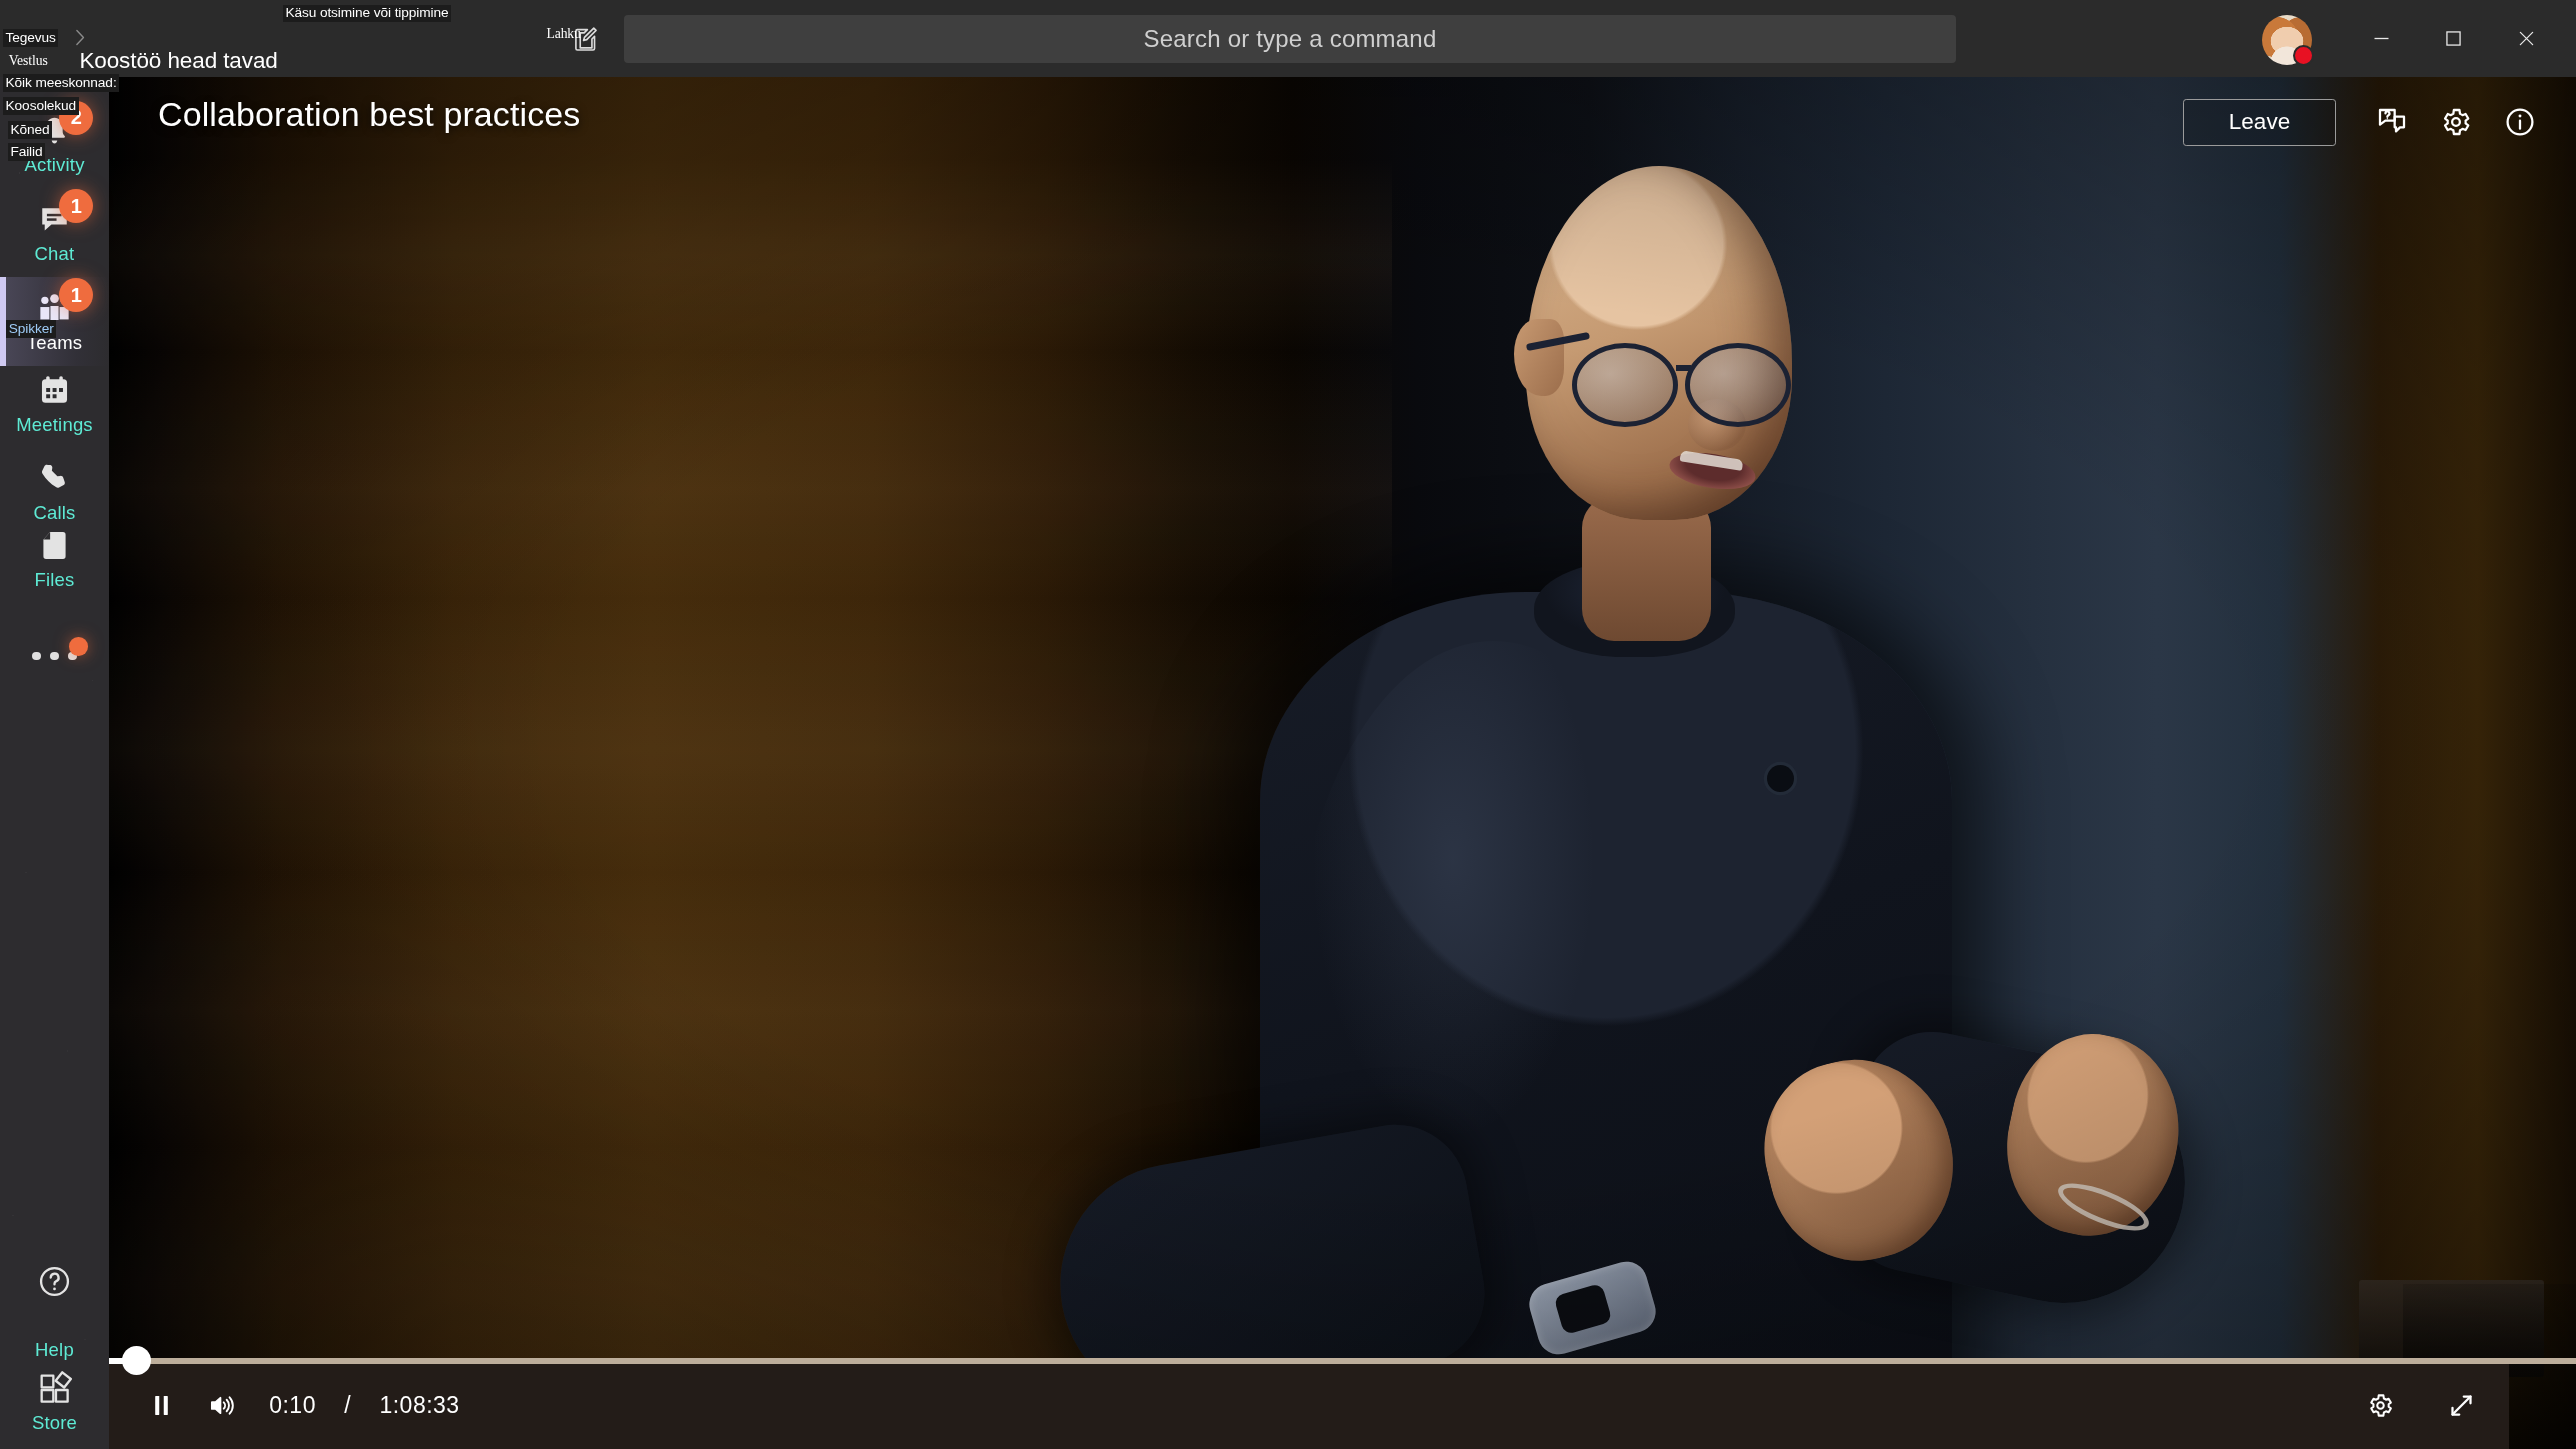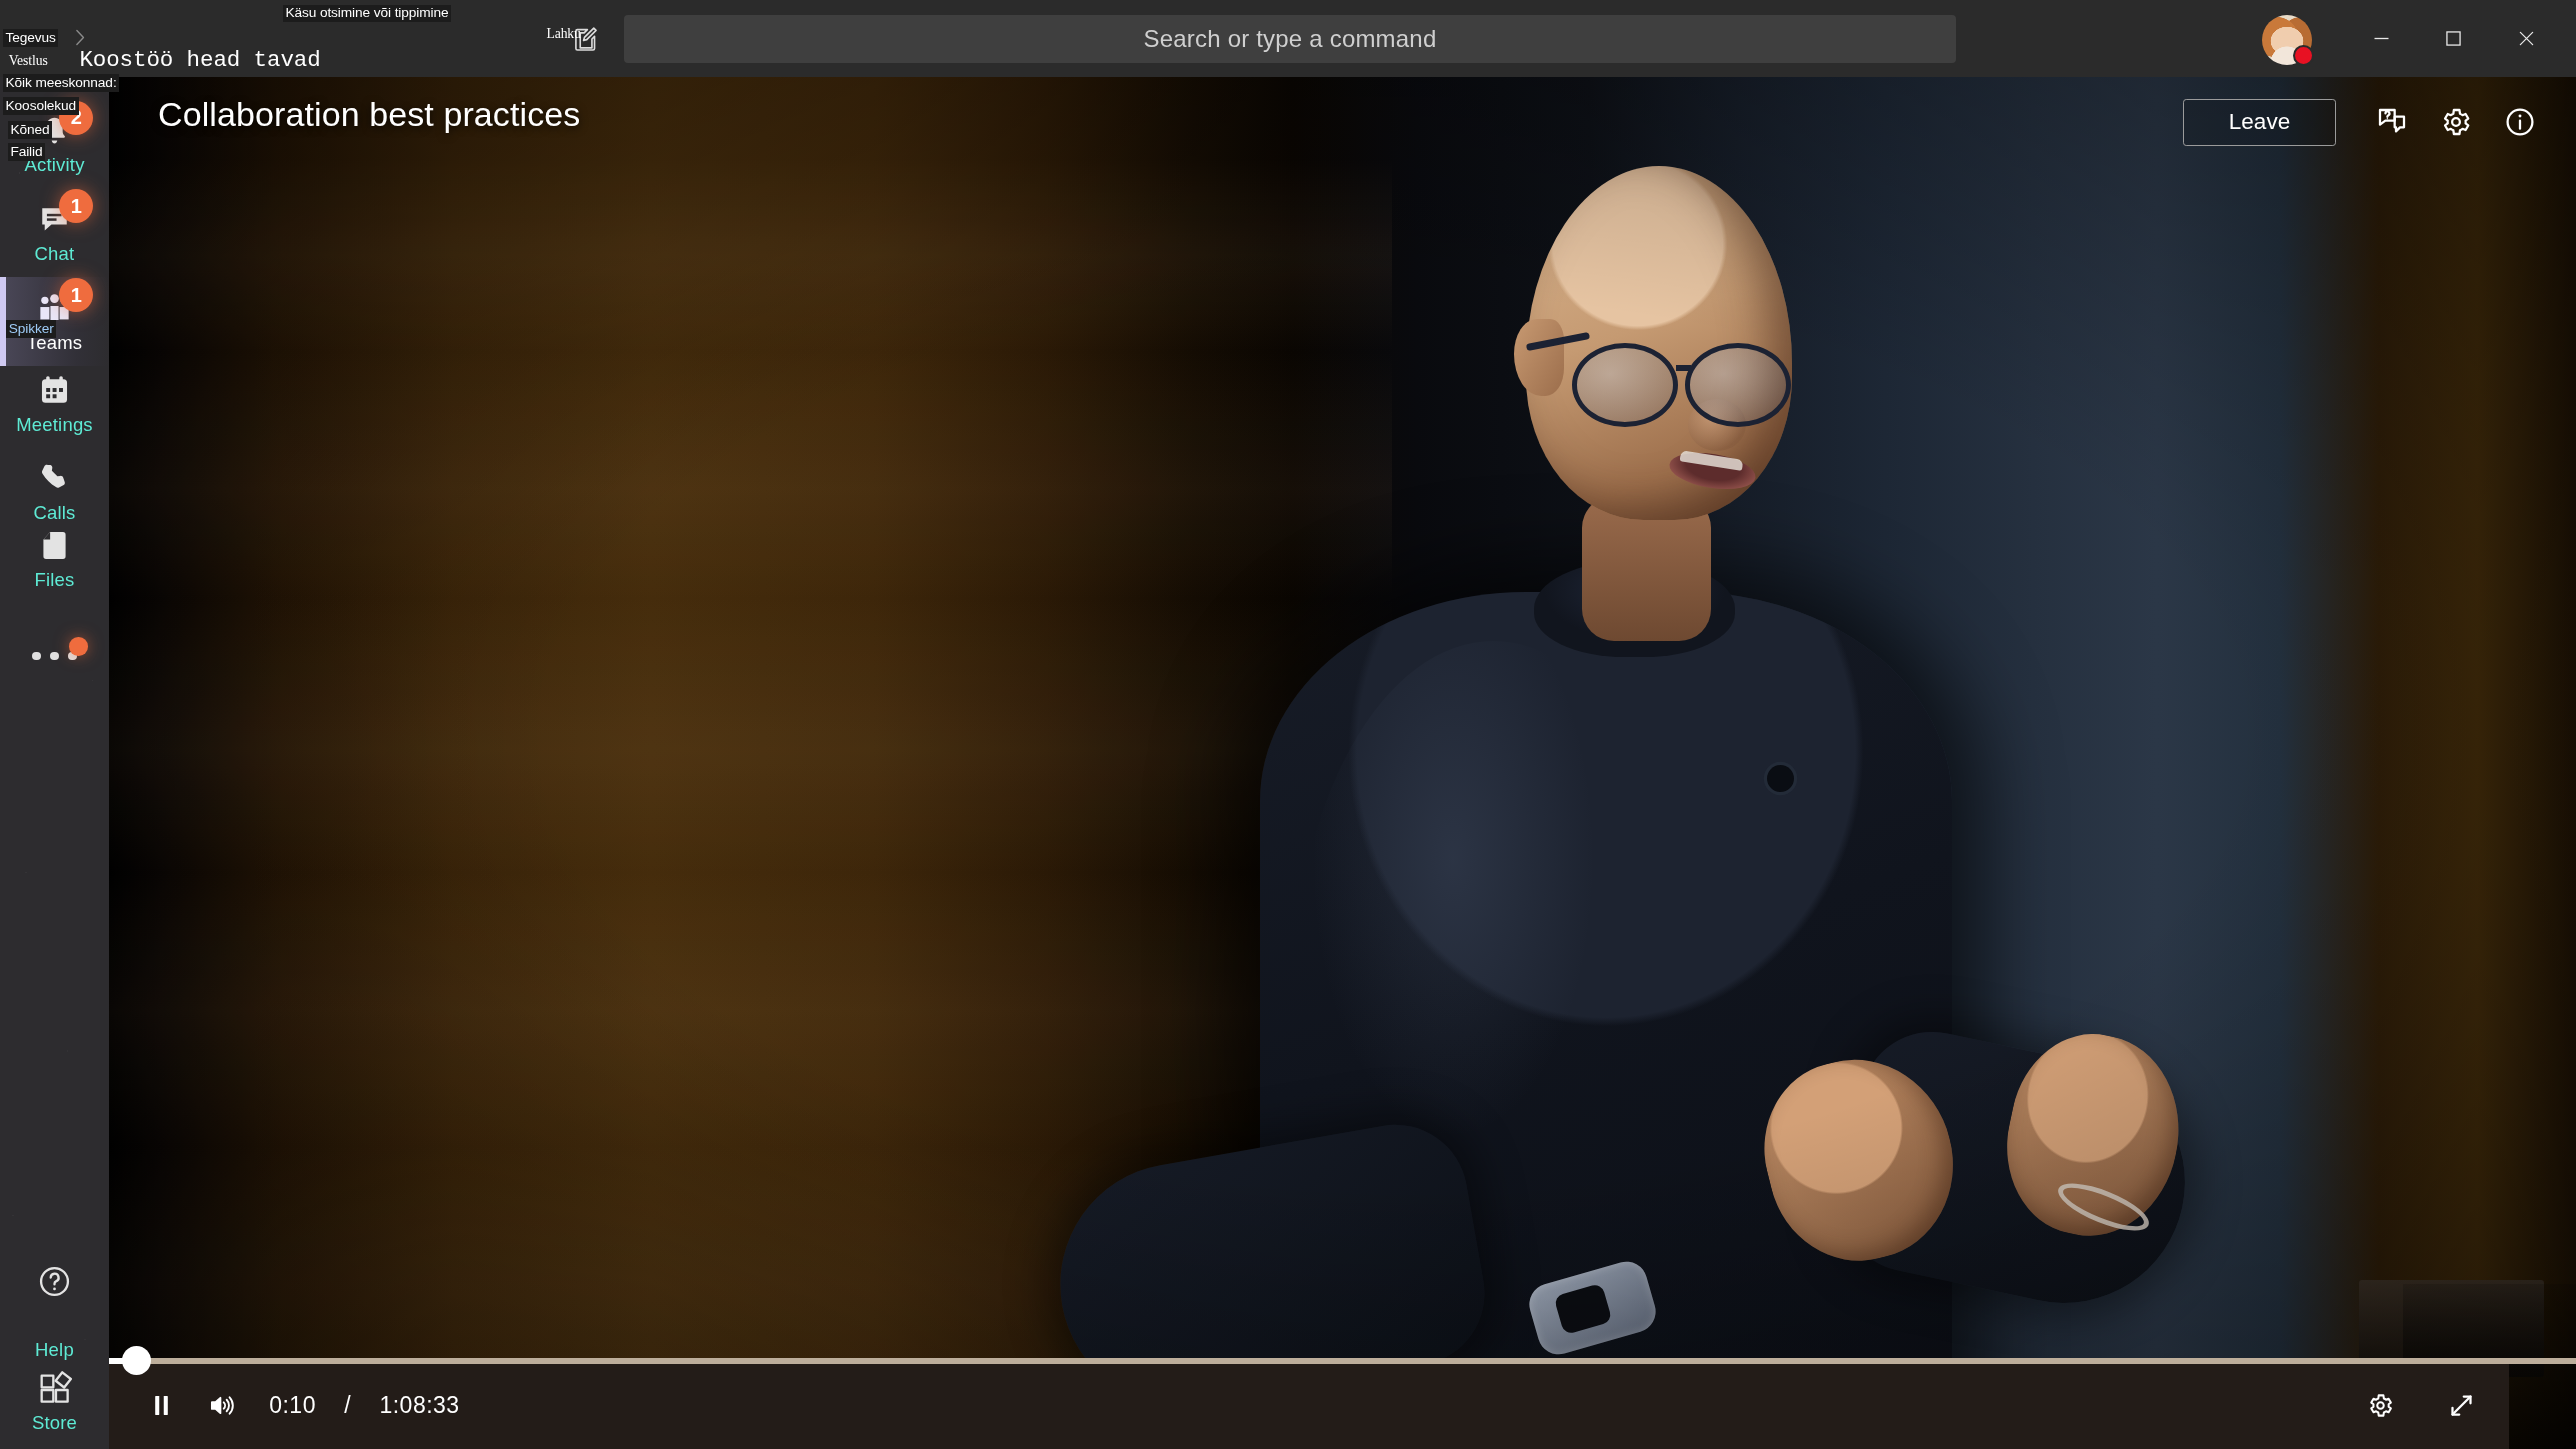--- a/index.html
+++ b/index.html
@@ -342,21 +342,21 @@
 
   
   .callout {
     position:absolute; z-index:60;
     background:#1c1c1c; color:#ffffff;
     font-size:13.7px; line-height:1.05; white-space:nowrap;
     padding:1.6px 2.4px; letter-spacing:-0.1px;
     font-family:"Liberation Sans", sans-serif;
   }
   .callout.plain { background:transparent;font-family:Liberation Serif, serif; }
-  .callout.big { font-size:22.5px; background:transparent;font-family:Liberation Mono, monospace; }
+  .callout.big { font-size:22.5px; background:transparent; }
 </style>
 </head>
 <body>
 
 <div id="app">
 
   <div id="stage">
     <div id="video">
       <div id="video-bands"></div>
 

